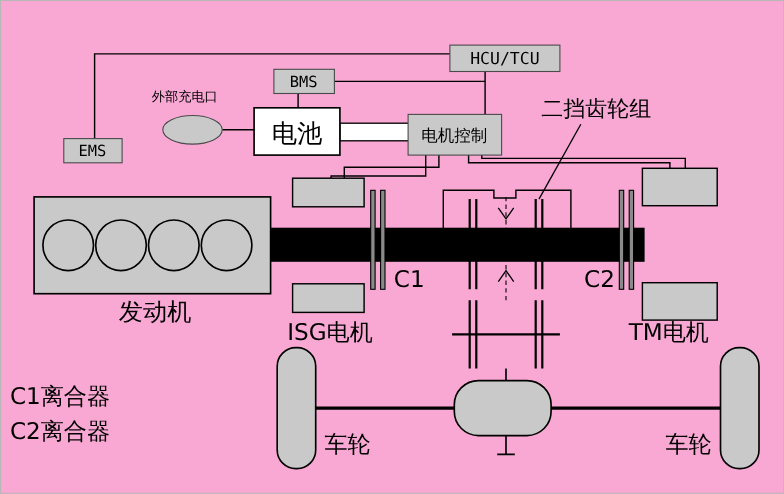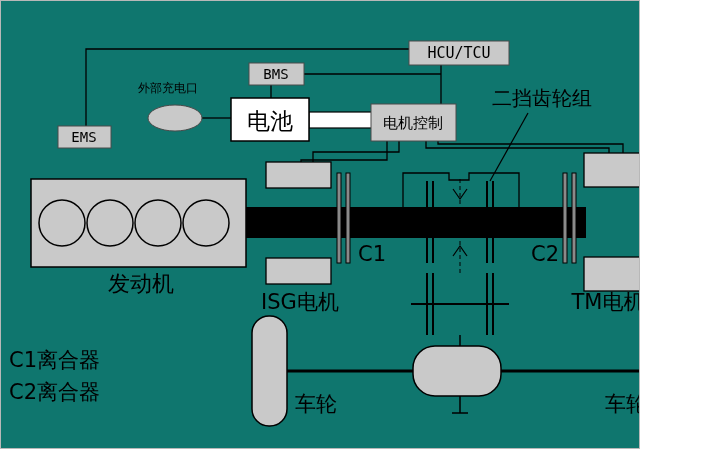--- a/index.html
+++ b/index.html
@@ -1,19 +1,19 @@
 <!DOCTYPE html>
 <html><head>
 <meta charset="utf-8">
 <style>
   html,body{margin:0;padding:0;background:#ffffff;}
   .canvas{
     position:relative;
-    width:640px;height:449px;
-    background:#0f766e;
+    width:713px;height:449px;
+    background:#f9a8d4;
     border:1px solid #b8b8b8;
     box-sizing:border-box;
     font-family:"DejaVu Sans", sans-serif;
     overflow:hidden;
     text-decoration:underline;
   }
   svg{display:block;}
   text{fill:#000000;}
   .mono{font-family:"DejaVu Sans Mono", monospace;}
   .cjk{font-family:"DejaVu Sans", sans-serif;}

